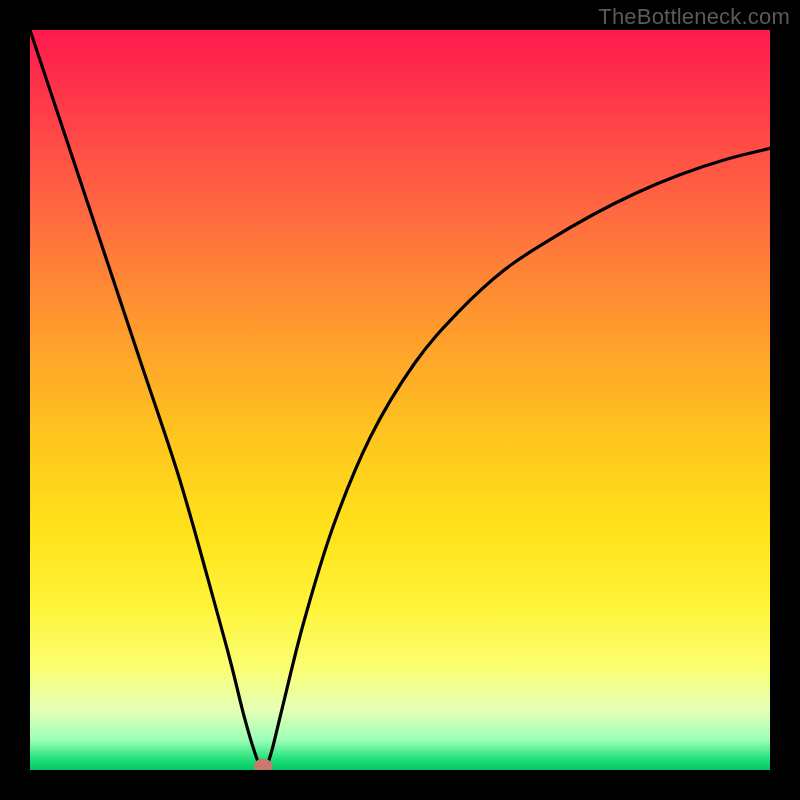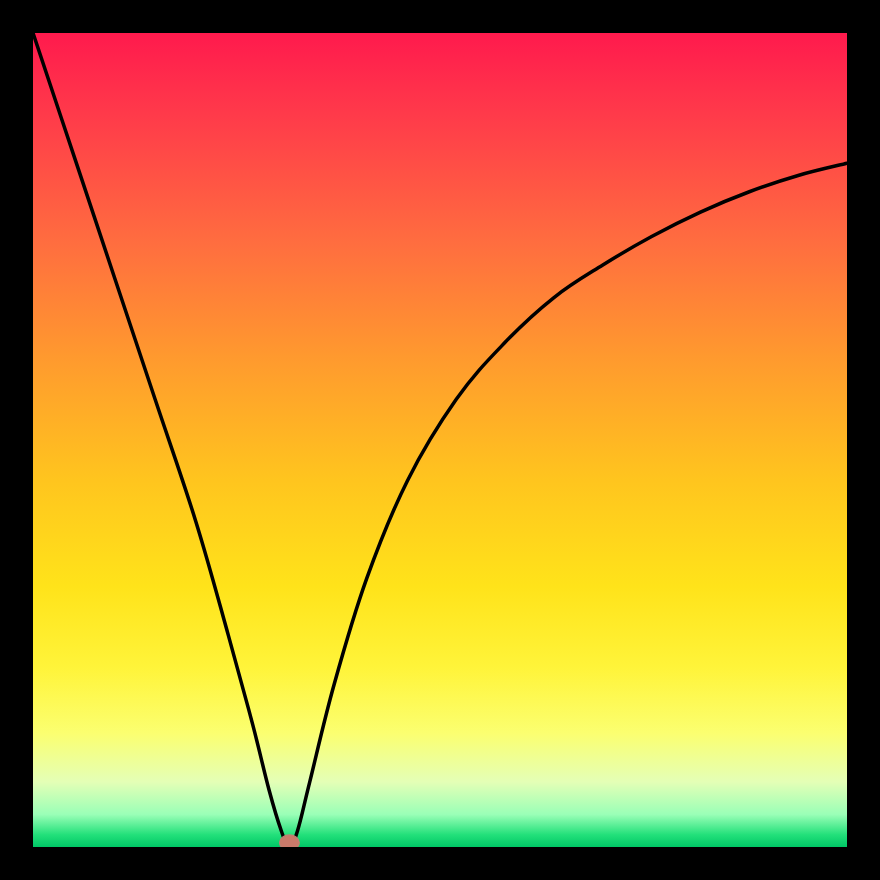--- a/index.html
+++ b/index.html
@@ -59,13 +59,14 @@
 </head>
 <body>
 
 <div class="frame">
   <div class="plot-area">
     <svg id="curve-svg" width="740" height="740" viewBox="0 0 740 740">
       <path id="curve-path" fill="none" stroke="#000" stroke-width="3.2" stroke-linejoin="round" stroke-linecap="round" d="M 0,0 C 6.66,19.98 23.68,71.03999999999999 37,111 C 50.32,150.96 60.68,182.04000000000002 74,222 C 87.32,261.96 97.68,293.03999999999996 111,332.99999999999994 C 124.32,372.9599999999999 136.012,405.37199999999996 148,444 C 159.988,482.62800000000004 168.27599999999998,514.3000000000001 177.6,547.6 C 186.924,580.9 193.14000000000001,603.692 199.8,629 C 206.46,654.308 209.938,670.884 214.6,688.2 C 219.262,705.5160000000001 222.36999999999998,715.8760000000001 225.7,725.2 C 229.03,734.524 230.43599999999998,740 233.1,740 C 235.764,740 237.17,735.8560000000001 240.5,725.2 C 243.83,714.544 245.60600000000002,704.776 251.60000000000002,680.8 C 257.59400000000005,656.824 264.476,625.3 273.8,592 C 283.124,558.7 291.412,529.0999999999999 303.4,495.79999999999995 C 315.388,462.49999999999994 325.74800000000005,436.304 340.40000000000003,407 C 355.052,377.696 368.81600000000003,355.64399999999995 384.8,332.99999999999994 C 400.784,310.35599999999994 413.216,297.84999999999997 429.2,281.2 C 445.18399999999997,264.55 457.61600000000004,253.15399999999994 473.6,240.49999999999994 C 489.584,227.84599999999995 502.016,220.88999999999996 518,210.89999999999998 C 533.984,200.91 546.4159999999999,193.65800000000002 562.4,185 C 578.384,176.34199999999998 590.8159999999999,170.12599999999998 606.8,162.79999999999995 C 622.784,155.47399999999993 635.216,150.29399999999995 651.2,144.29999999999995 C 667.1840000000001,138.30599999999995 679.6159999999999,134.162 695.5999999999999,129.5 C 711.584,124.83800000000001 732.008,120.39799999999998 740,118.39999999999998"></path>
       <ellipse id="marker-dot" rx="9" ry="7" fill="#c97a6a" stroke="#c08074" stroke-width="1" cx="233.1" cy="736"></ellipse>
     </svg>
   </div>
+  <div class="watermark">TheBottleneck.com</div>
 </div>
 
 </body></html>

